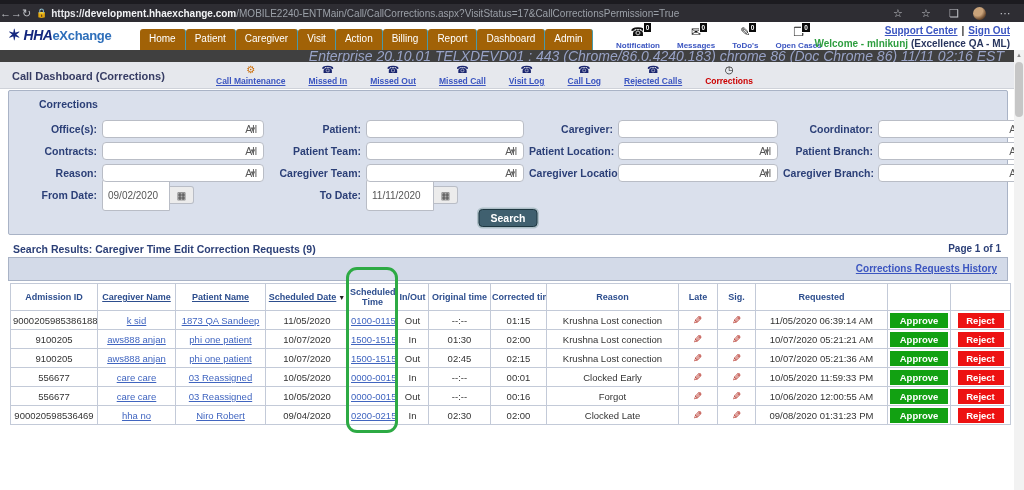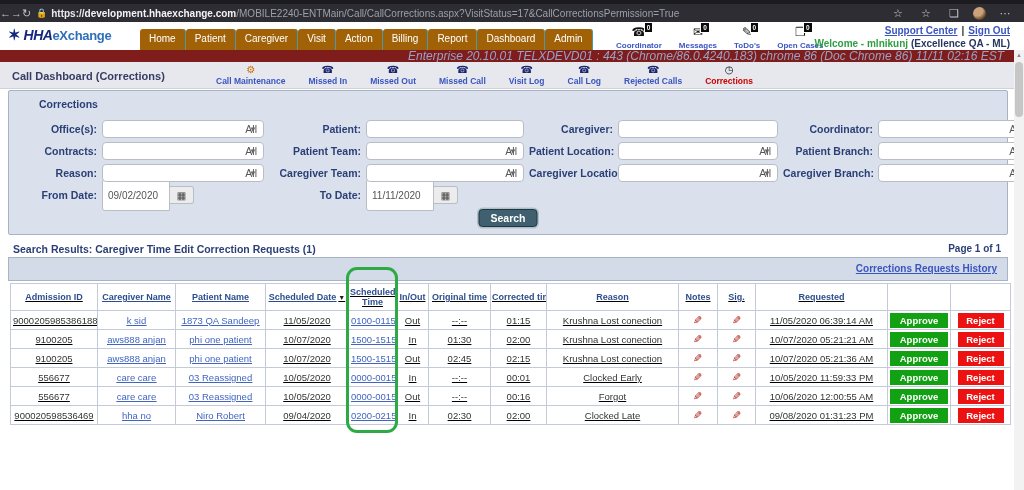--- a/index.html
+++ b/index.html
@@ -36,32 +36,32 @@
   .qicon-label { font-size:8px; font-weight:bold; color:#3b55c0; margin-top:2px; }
   .top-links { position:absolute; right:14px; top:3px; text-align:right; }
   .top-links-row1 { font-size:10px; font-weight:bold; }
   .top-links-row1 a { color:#3b55c0; text-decoration:underline; cursor:pointer; }
   .sep { color:#333; margin:0 4px; }
   .top-links-row2 { font-size:10px; font-weight:bold; margin-top:2px; }
   .welcome-green { color:#2e9e3f; }
   .welcome-org { color:#28355e; }
 
   .env-strip { position:absolute; top:50px; left:0; width:1014px; height:12px;
-    background:#7f1d1d; text-align:right; padding-right:10px;
-    font-size:12px; font-style:italic; color:#98a2c6; line-height:12px; }
+    background:#404040; text-align:right; padding-right:10px;
+    font-size:14px; font-style:italic; color:#98a2c6; line-height:12px; }
 
   
   .dash-band { position:absolute; top:62px; left:0; width:1014px; height:27px;
     background:#e6e8ed; border-bottom:1px solid #cfd2d9; }
   .dash-title { position:absolute; left:12px; top:8px; font-size:11px; font-weight:bold; color:#363c63; }
   .dash-tabs { position:absolute; left:216px; top:2px; display:flex; gap:23px; }
   .dtab { display:flex; flex-direction:column; align-items:center; cursor:pointer; }
   .dtab-ico { font-size:10px; line-height:11px; color:#19246e; }
   .dtab-ico.gear { color:#cc6a00; }
-  .dtab-label { font-size:8.5px; font-weight:bold; color:#3b55c0; margin-top:1px; white-space:nowrap;}
+  .dtab-label { font-size:8.5px; font-weight:bold; color:#3b55c0; text-decoration:underline; margin-top:1px; white-space:nowrap;}
   .dtab.active .dtab-label { color:#cc0000; text-decoration:none; }
   .dtab.active .dtab-ico { color:#111; }
 
   
   .filters-panel { position:absolute; top:90px; left:8px; width:1000px; height:145px;
     background:#dae0ec; border:1px solid #a9b3c6; border-radius:2px; }
   .panel-title { position:absolute; left:30px; top:7px; font-size:10.5px; font-weight:bold; color:#2b3f77; }
   .fgrid { position:absolute; top:27px; left:2px; right:4px; display:grid;
     grid-template-columns:86px 162px 92px 158px 84px 160px 90px 150px;
     grid-auto-rows:22px; align-items:center; column-gap:5px; }
@@ -85,21 +85,21 @@
     display:flex; justify-content:space-between; padding:0 13px; align-items:center; background:#fff; }
   .results-title { font-size:10.5px; font-weight:bold; color:#2b3f77; }
   .page-info { font-size:10px; font-weight:bold; color:#2b3f77; }
   .history-band { position:absolute; top:257px; left:8px; width:1000px; height:24px;
     background:#d3dae8; border:1px solid #a9b3c6;padding-left:12px; }
   .history-link { position:absolute; right:10px; top:5px; font-size:10px; font-weight:bold;
     color:#3b55c0; text-decoration:underline; cursor:pointer; }
 
   
   table.results { position:absolute; top:283px; left:10px; width:1000px;
-    border-collapse:collapse; table-layout:fixed; background:#fff;text-decoration:underline; }
+    border-collapse:collapse; table-layout:fixed; background:#fff; }
   table.results th, table.results td { border:1px solid #c3cad8; text-align:center; overflow:hidden; }
   table.results th { height:27px; font-size:9px; font-weight:bold; color:#2d4e8e;
     white-space:nowrap; padding:1px; }
   table.results th.wrap { white-space:normal; line-height:10px; }
   table.results td { height:19px; font-size:9.5px; color:#333; white-space:nowrap; padding:0 2px; }
   .hdr-link { text-decoration:underline; cursor:pointer; color:#2d4e8e; }
   .sort-arrow { font-size:7px; color:#222; text-decoration:none; margin-left:2px; }
   .cell-link { color:#4065c0; text-decoration:underline; cursor:pointer; }
   .note-icon { display:inline-block; font-size:11px; color:#b02318; transform:scaleX(-1); cursor:pointer; }
   .btn-approve, .btn-reject { border:none; border-radius:0; color:#fff; font-weight:bold;
@@ -146,21 +146,21 @@
       <div class="nav-tab">Visit</div>
       <div class="nav-tab">Action</div>
       <div class="nav-tab">Billing</div>
       <div class="nav-tab">Report</div>
       <div class="nav-tab">Dashboard</div>
       <div class="nav-tab">Admin</div>
     </div>
   <div class="quick-icons" id="quick-icons">
       <div class="qicon">
         <span class="qicon-glyph">☎<span class="badge">0</span></span>
-        <span class="qicon-label">Coordinator</span>
+        <span class="qicon-label">Notification</span>
       </div>
       <div class="qicon">
         <span class="qicon-glyph">✉<span class="badge">0</span></span>
         <span class="qicon-label">Messages</span>
       </div>
       <div class="qicon">
         <span class="qicon-glyph">✎<span class="badge">0</span></span>
         <span class="qicon-label">ToDo's</span>
       </div>
       <div class="qicon">
@@ -292,21 +292,21 @@
       </div>
       <div></div>
       <div></div>
       <div></div>
       <div></div>
     </div>
   <button class="search-btn">Search</button>
 </div>
 
 <div class="results-header">
-  <span class="results-title">Search Results: Caregiver Time Edit Correction Requests (1)</span>
+  <span class="results-title">Search Results: Caregiver Time Edit Correction Requests (9)</span>
   <span class="page-info">Page 1 of 1</span>
 </div>
 <div class="history-band">
   <a class="history-link">Corrections Requests History</a>
 </div>
 
 <table class="results" id="results-table">
   <colgroup id="table-cols">
       <col style="width: 87px;">
       <col style="width: 78px;">
@@ -327,21 +327,21 @@
       <tr id="table-head">
         <th><span>Admission ID</span></th>
         <th><span class="hdr-link">Caregiver Name</span></th>
         <th><span class="hdr-link">Patient Name</span></th>
         <th><span class="hdr-link">Scheduled Date</span><span class="sort-arrow">▼</span></th>
         <th class="wrap"><span>Scheduled Time</span></th>
         <th><span>In/Out</span></th>
         <th><span>Original time</span></th>
         <th><span>Corrected time</span></th>
         <th><span>Reason</span></th>
-        <th><span>Notes</span></th>
+        <th><span>Late</span></th>
         <th><span>Sig.</span></th>
         <th><span>Requested</span></th>
         <th></th>
         <th></th>
       </tr>
     </thead>
   <tbody id="table-body">
       <tr>
         <td><span>9000205985386188</span></td>
         <td><a class="cell-link">k sid</a></td>

